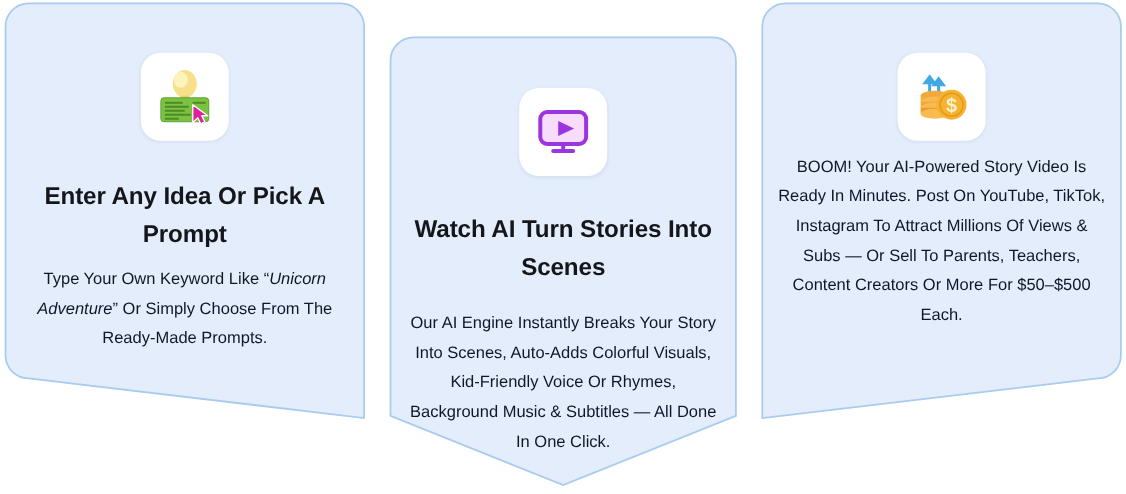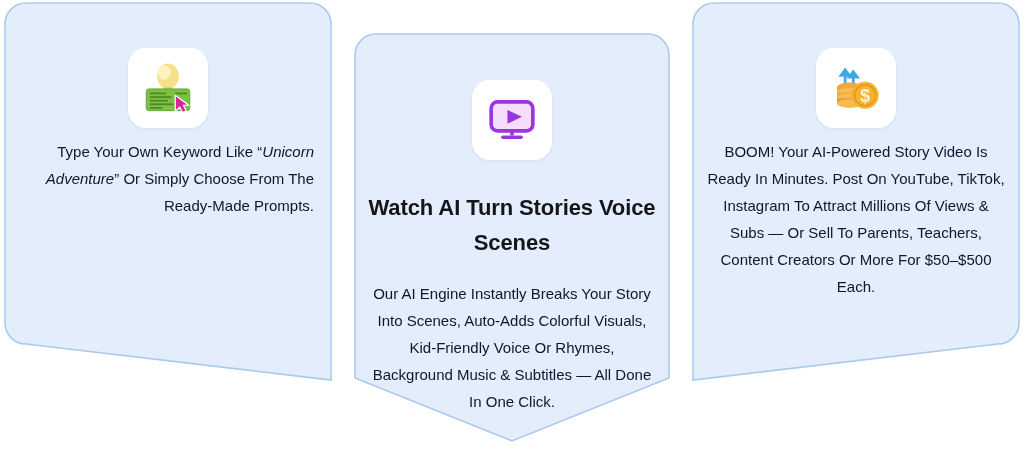--- a/index.html
+++ b/index.html
@@ -76,21 +76,21 @@
   #card-3 { left: 690px; width: 332px; height: 390px; }
 
   #card-1 .card-content { padding-top: 48px; }
   #card-2 .card-content { padding-top: 80px; }
   #card-3 .card-content { padding-top: 48px; }
 
   #card-1 .step-title { font-size: 22px; line-height: 35px; margin-top: 32px; width: 300px; }
   #card-2 .step-title { font-size: 22px; line-height: 35px; margin-top: 30px; width: 290px; }
   #card-3 .step-title { font-size: 22px; line-height: 35px; margin-top: 32px; width: 300px; }
 
-  #card-1 .step-desc { font-size: 15px; line-height: 27px; margin-top: 10px; width: 292px; text-align: right; }
+  #card-1 .step-desc { font-size: 15px; line-height: 27px; margin-top: 10px; width: 292px; }
   #card-2 .step-desc { font-size: 15px; line-height: 27px; margin-top: 20px; width: 284px; }
   #card-3 .step-desc { font-size: 15px; line-height: 27px; margin-top: 10px; width: 300px; }
 </style>
 </head>
 <body>
 
 <div id="steps-row">
 
   <div class="step-card" id="card-1">
     <svg class="card-shape" viewBox="0 0 332 390" preserveAspectRatio="none">
@@ -113,20 +113,21 @@
           <rect x="12" y="41" width="24" height="2" fill="#4e8a26"></rect>
           <rect x="12" y="45" width="20" height="2" fill="#4e8a26"></rect>
           <rect x="12" y="49" width="26" height="2" fill="#4e8a26"></rect>
           <rect x="12" y="53" width="14" height="2" fill="#4e8a26"></rect>
           <rect x="40" y="37" width="13" height="2" fill="#4e8a26"></rect>
 
           <path d="M 40 40 L 40 58 L 45 53 L 48 59 L 52 57 L 49 51 L 55 51 Z" fill="#e0219e" stroke="#ffffff" stroke-width="1.3" stroke-linejoin="round"></path>
         </svg>
       </div>
 
+      <div class="step-title">Enter Any Idea Or Pick A Prompt</div>
 
       <div class="step-desc"><span>Type Your Own Keyword Like “</span><em>Unicorn Adventure</em><span>” Or Simply Choose From The Ready-Made Prompts.</span></div>
     </div>
   </div>
 
   <div class="step-card" id="card-2">
     <svg class="card-shape" viewBox="0 0 320 449" preserveAspectRatio="none">
       <path d="M 24 34 L 296 34 A 21 21 0 0 1 317 55 L 317 378 L 160 441 L 3 378 L 3 55 A 21 21 0 0 1 24 34 Z" fill="#e3edfb" stroke="#a9cbef" stroke-width="1.6"></path>
     </svg>
 
@@ -135,21 +136,21 @@
       <div class="icon-tile">
         <svg width="58" height="58" viewBox="0 0 64 64">
           <rect x="9" y="12" width="46" height="32" rx="7" fill="#f7dcfb"></rect>
           <rect x="9" y="12" width="46" height="32" rx="7" fill="none" stroke="#9b35e0" stroke-width="4"></rect>
           <path d="M 27 21 L 43 28.5 L 27 36 Z" fill="#9b35e0"></path>
           <rect x="20" y="49" width="24" height="4" rx="2" fill="#9b35e0"></rect>
           <rect x="30" y="44" width="4" height="5" fill="#9b35e0"></rect>
         </svg>
       </div>
 
-      <div class="step-title">Watch AI Turn Stories Voice Scenes</div>
+      <div class="step-title">Watch AI Turn Stories Into Scenes</div>
 
       <div class="step-desc">Our AI Engine Instantly Breaks Your Story Into Scenes, Auto-Adds Colorful Visuals, Kid-Friendly Voice Or Rhymes, Background Music &amp; Subtitles — All Done In One Click.</div>
     </div>
   </div>
 
   <div class="step-card" id="card-3">
     <svg class="card-shape" viewBox="0 0 332 390" preserveAspectRatio="none">
       <path d="M 24 3 L 308 3 A 21 21 0 0 1 329 24 L 329 323 A 21 21 0 0 1 308 344 L 3 380 L 3 24 A 21 21 0 0 1 24 3 Z" fill="#e3edfb" stroke="#a9cbef" stroke-width="1.6"></path>
     </svg>
 

